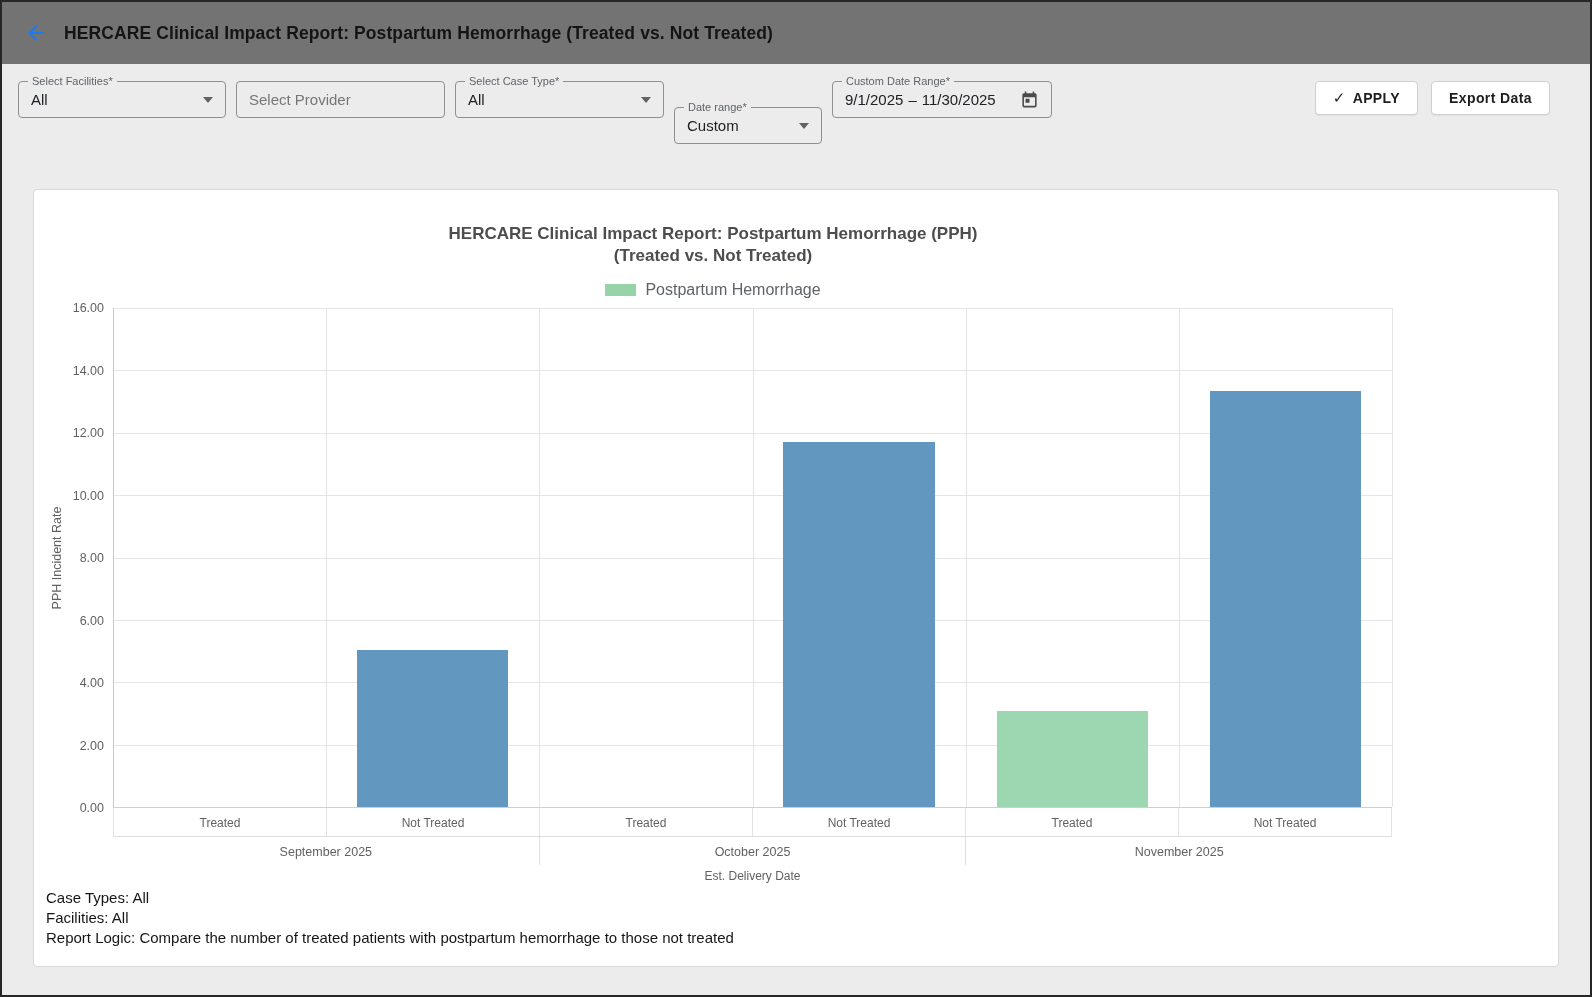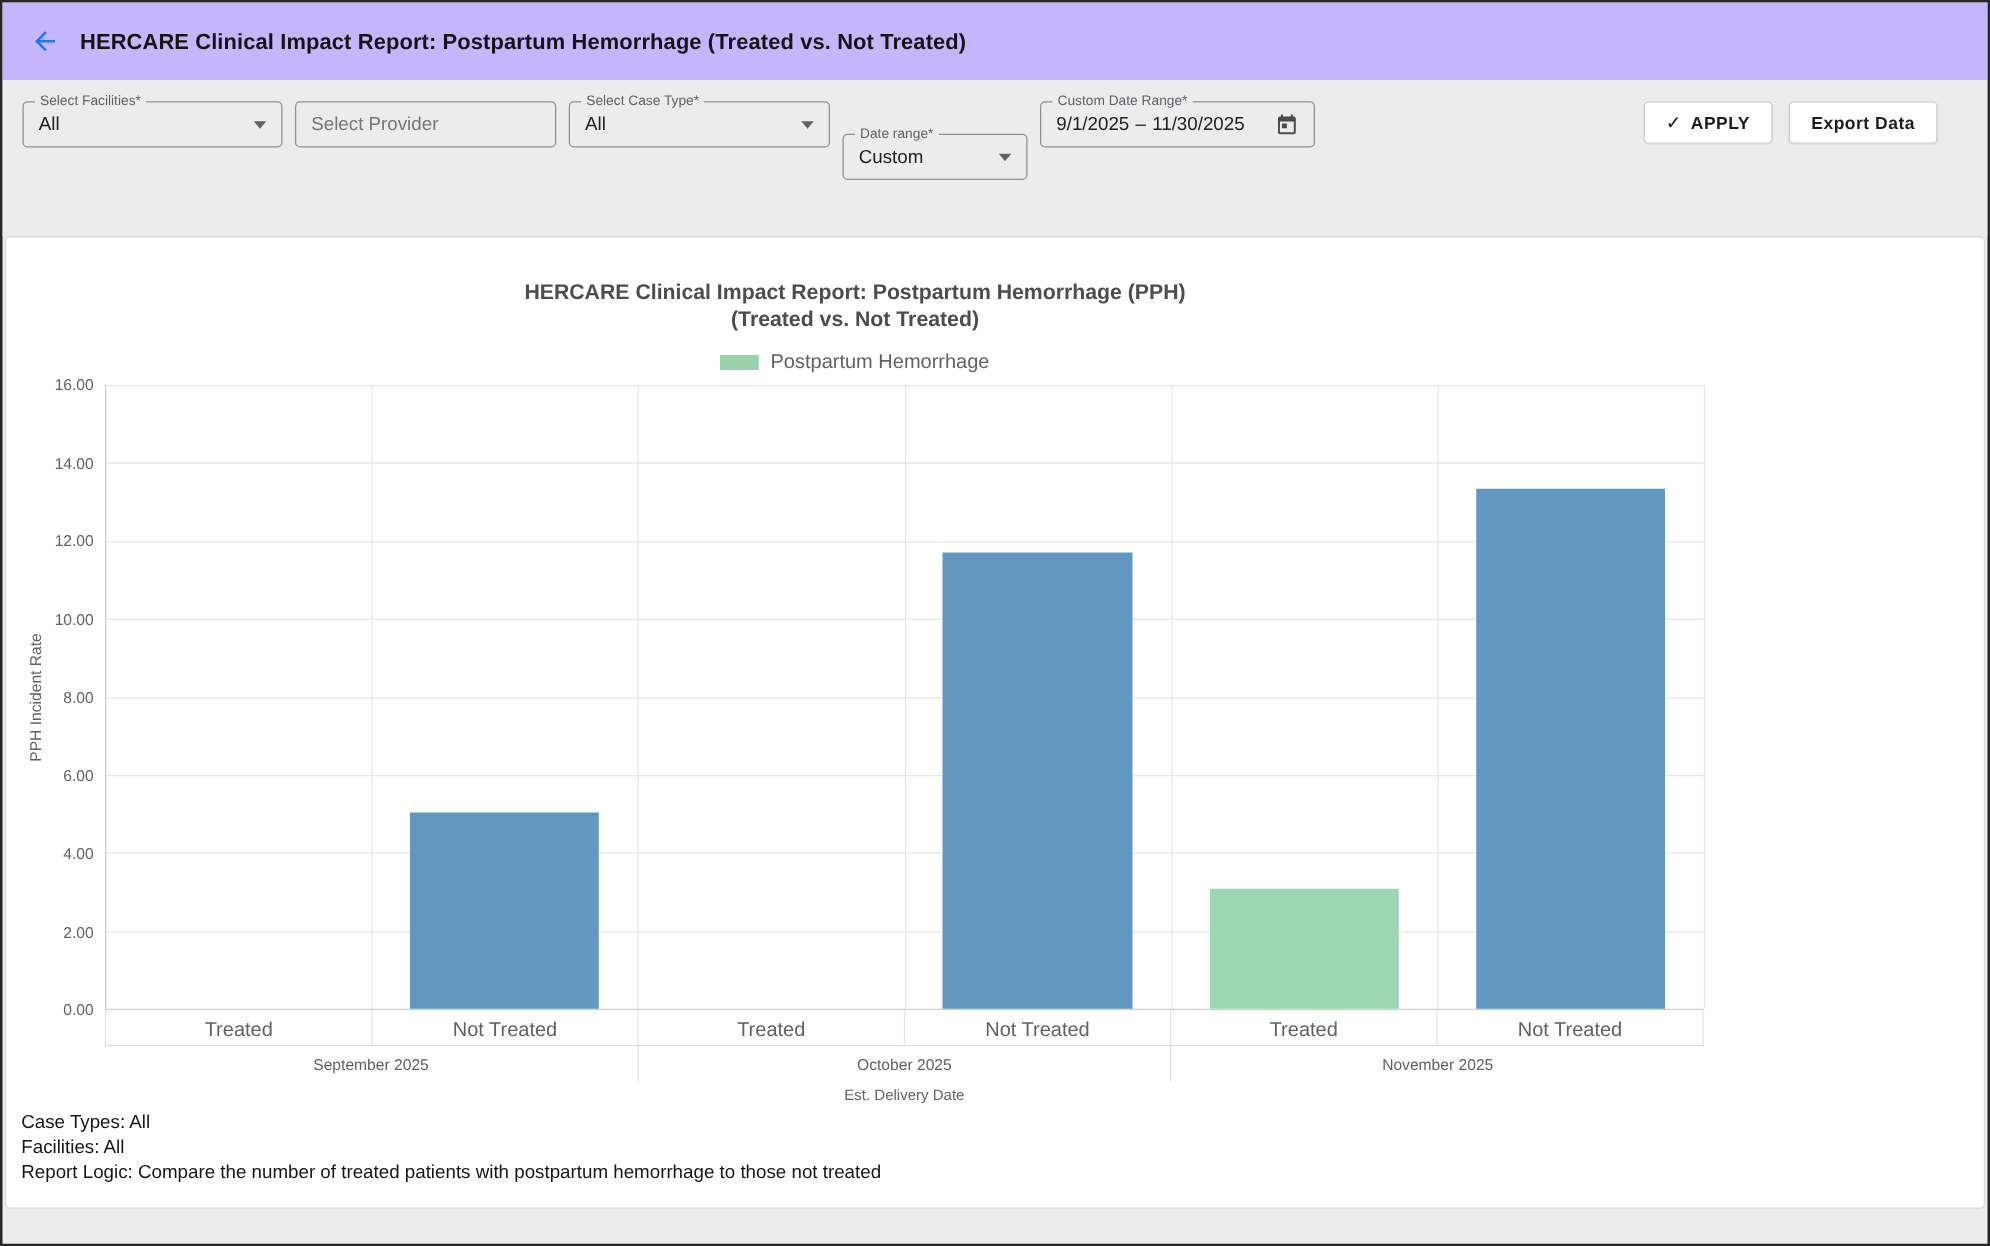--- a/index.html
+++ b/index.html
@@ -1,21 +1,21 @@
 <!DOCTYPE html>
 <html><head>
 <meta charset="utf-8">
 <style>
   * { box-sizing: border-box; margin: 0; padding: 0; }
   body { font-family: "Liberation Sans", sans-serif; background: #fff; }
   .window { width: 1592px; height: 997px; border: 2px solid #262626; background: #ececec;
             display: flex; flex-direction: column; overflow: hidden; }
 
   
-  .hdr { height: 62px; background: #c4b5fd; display: flex; align-items: center; padding: 0 20px; flex: none; }
+  .hdr { height: 62px; background: #737373; display: flex; align-items: center; padding: 0 20px; flex: none; }
   .back-btn { width: 28px; height: 28px; display: flex; align-items: center; justify-content: center;
               cursor: pointer; margin-right: 14px; flex: none; }
   .hdr h1 { font-size: 17.5px; font-weight: 700; color: #141414; letter-spacing: 0.1px; }
 
   
   .filter-bar { height: 125px; background: #ececec; padding: 17px 40px 0 16px; flex: none;
                 display: flex; align-items: flex-start; gap: 10px; }
   .field { position: relative; height: 37px; border: 1px solid #8f8f8f; border-radius: 4px;
            display: flex; align-items: center; padding: 0 12px; cursor: pointer; background: transparent; }
   .flabel { position: absolute; top: -7px; left: 9px; background: #ececec; padding: 0 4px;
@@ -32,21 +32,21 @@
   .f-custom .fvalue { display: flex; gap: 5px; align-items: center; }
   .cal-icon { margin-left: auto; display: flex; flex: none; }
   .actions { margin-left: auto; display: flex; gap: 13px; }
   .btn { height: 34px; background: #fff; border: 1px solid #cfcfcf; border-radius: 4px;
          font-family: "Liberation Sans", sans-serif; font-size: 14px; font-weight: 700;
          color: #1d1d1d; letter-spacing: 0.4px; padding: 0 17px; cursor: pointer;
          display: flex; align-items: center; gap: 7px; box-shadow: 0 1px 1px rgba(0,0,0,0.05); }
   .check { font-size: 15px; font-weight: 400; }
 
   
-  .card { margin: 0 2px; height: 778px; background: #fff; border: 1px solid #d8d8d8;
+  .card { margin: 0 31px; height: 778px; background: #fff; border: 1px solid #d8d8d8;
           border-radius: 4px; flex: none; position: relative; overflow: hidden; }
   .chart-head { width: 1358px; text-align: center; margin-top: 33px; }
   .chart-title { font-size: 17px; font-weight: 700; color: #4d4d4d; line-height: 21.5px; }
   .legend { margin-top: 15px; display: flex; align-items: center; justify-content: center; gap: 9px; }
   .swatch { width: 31px; height: 12px; flex: none; }
   .legend-label { font-size: 16px; color: #5f6368; }
 
   .chart-region { position: relative; margin-top: 9px; }
   .y-title-wrap { position: absolute; left: 0; top: 0; width: 46px; height: 500px;
                   display: flex; align-items: center; justify-content: center; }
@@ -54,21 +54,21 @@
   .ygutter { position: absolute; left: 0; top: 0; width: 70px; height: 500px; }
   .ytick { position: absolute; right: 0; transform: translateY(-50%); font-size: 12.5px; color: #616161; }
   .plot { margin-left: 79px; width: 1279px; height: 500px; position: relative;
           border-bottom: 1px solid #cfcfcf; }
   .hgrid { position: absolute; left: 0; right: 0; height: 1px; background: #e6e6e6; }
   .vgrid { position: absolute; top: 0; bottom: 0; width: 1px; background: #e5e5e5; }
   .axisline { background: #c9c9c9; }
   .bar { position: absolute; bottom: 0; }
   .cat-row { margin-left: 79px; width: 1279px; height: 29px; display: flex;
              border-bottom: 1px solid #dedede; border-right: 1px solid #e3e3e3; }
-  .cat-cell { flex: 1; text-align: center; padding-top: 8px; font-size: 16px; color: #616161;
+  .cat-cell { flex: 1; text-align: center; padding-top: 8px; font-size: 12px; color: #616161;
               border-left: 1px solid #e3e3e3; }
   .month-row { margin-left: 79px; width: 1279px; height: 28px; display: flex; }
   .month-cell { flex: 1; text-align: center; padding-top: 8px; font-size: 12.5px; color: #616161; }
   .month-cell + .month-cell { border-left: 1px solid #dedede; }
   .xlabel { margin-left: 79px; width: 1279px; text-align: center; font-size: 12px;
             color: #616161; padding-top: 4px; }
   .footer { margin: 5px 0 0 12px; font-size: 15px; color: #161616; line-height: 20px; }
 </style>
 </head>
 <body>

